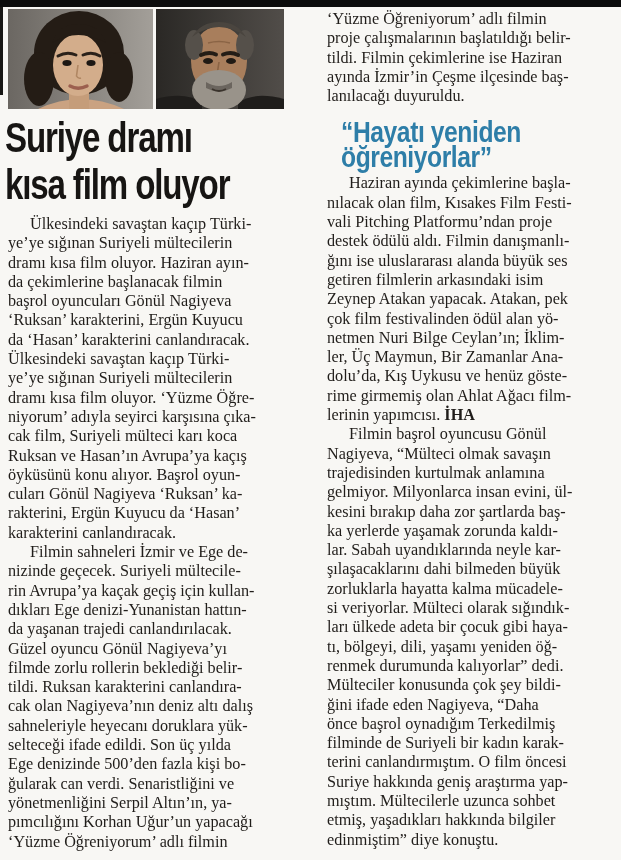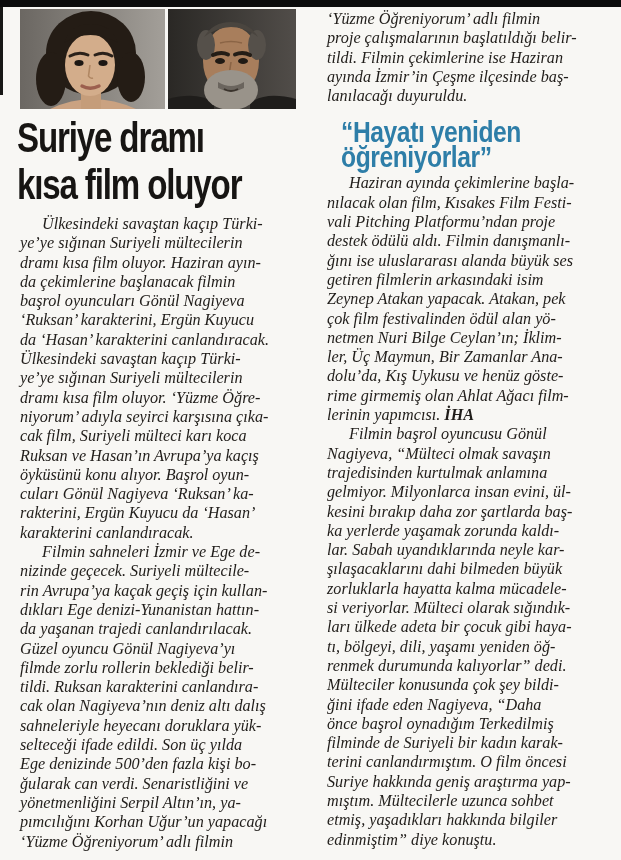--- a/index.html
+++ b/index.html
@@ -5,38 +5,38 @@
   html,body { margin:0; padding:0; background:#e9e8e5; }
   .page {
     position:relative; width:621px; height:860px; margin:0 auto;
     background:#f8f7f4; overflow:hidden;
     font-family:"Liberation Serif", serif; color:#201d1a;
   }
   .topbar { position:absolute; top:0; left:0; width:621px; height:7px; background:#0c0c0c; }
   .edge-artifact { position:absolute; top:7px; left:0; width:3px; height:88px; background:#181715; }
 
   .col { position:absolute; top:7px; }
-  .col-left  { left:20px;   width:298px; }
+  .col-left  { left:8px;   width:298px; }
   .col-right { left:327px; width:292px; }
 
   .photo-strip { display:flex; gap:3px; margin-top:2px; height:100px; }
   .photo { display:block; }
 
   .headline {
     margin:5px 0 7px -3px; padding:0;
     font-family:"Liberation Sans", sans-serif; font-weight:700;
     font-size:43px; line-height:47px; letter-spacing:-1.5px;
     color:#171513; white-space:pre-line;
     width:400px; transform:scaleX(0.77); transform-origin:0 0;
   }
   
   .para {
     margin:0; padding:0;
     font-size:16.2px; line-height:19.3px;
-    white-space:pre-line; color:#201d1a;font-style:italic;
+    white-space:pre-line; color:#201d1a;
   }
   .indent { text-indent:22px; }
   .cont { margin-top:3px; }
 
   .subhead {
     margin:14px 0 5px 14px; padding:0;
     font-family:"Liberation Sans", sans-serif; font-weight:700;
     font-size:29px; line-height:24.5px; letter-spacing:-0.5px;
     color:#2e7ea8; white-space:pre-line;
     width:300px; transform:scaleX(0.85); transform-origin:0 0;

